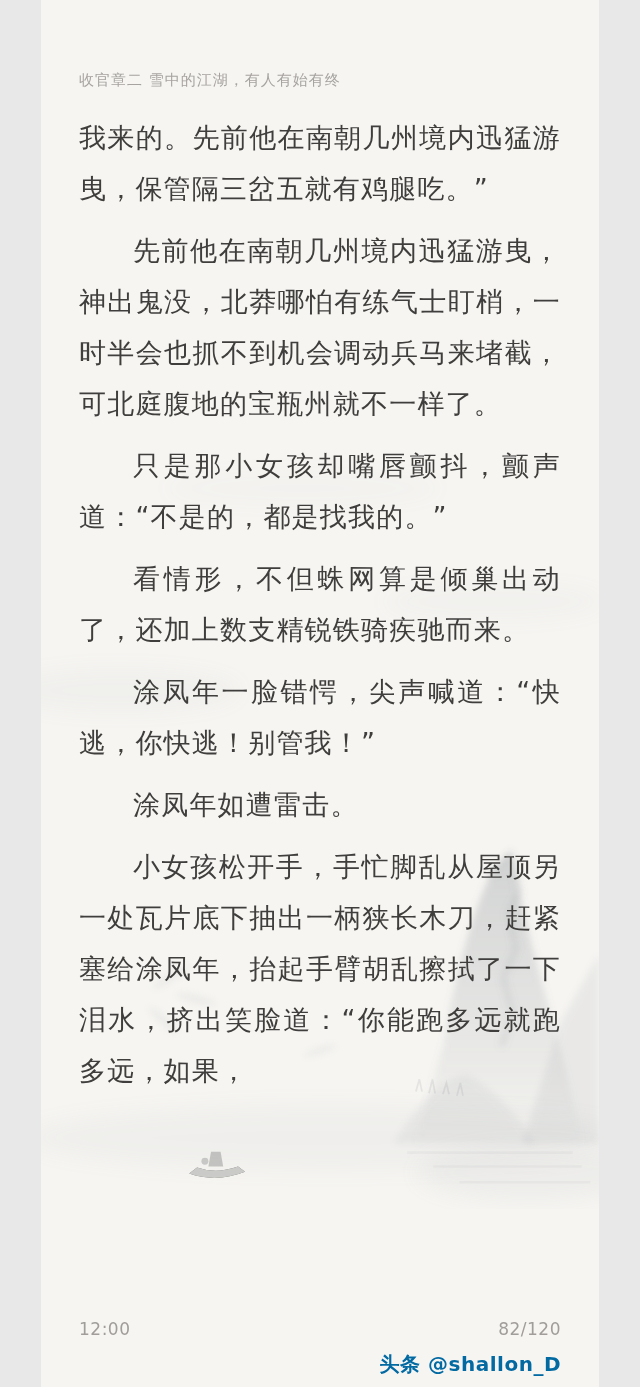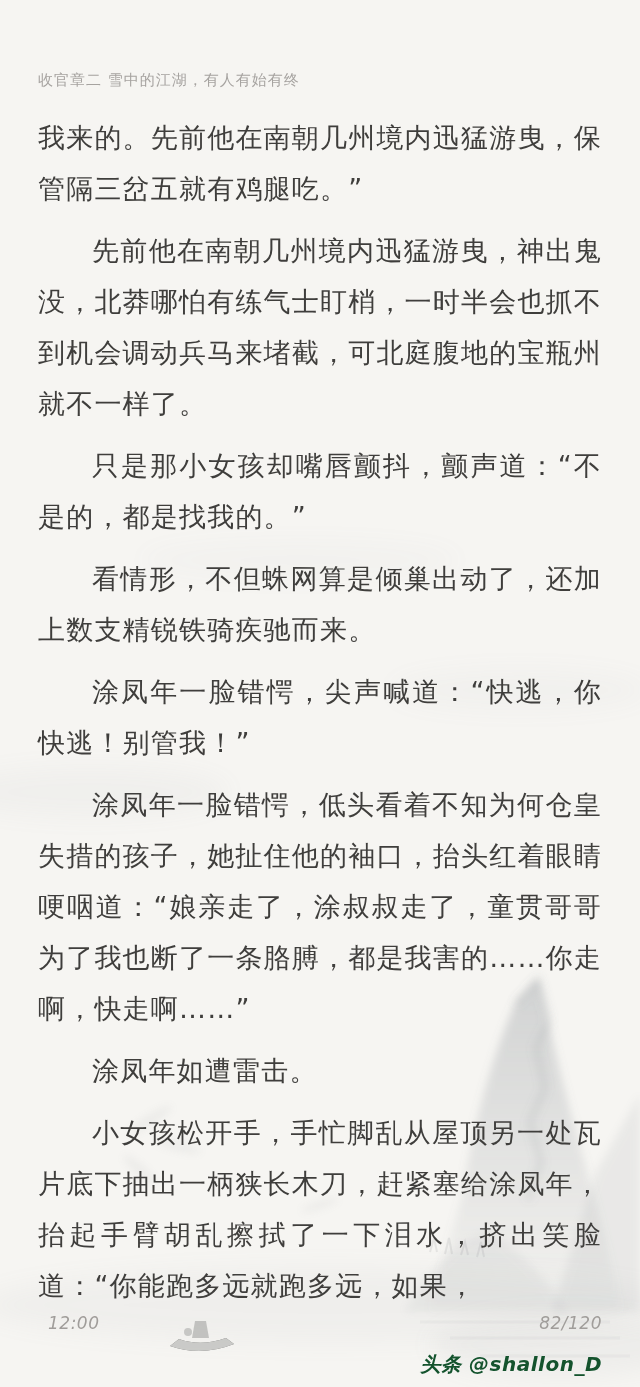--- a/index.html
+++ b/index.html
@@ -1,18 +1,18 @@
 <!DOCTYPE html>
 <html><head>
 <meta charset="utf-8">
 <style>
   html, body { margin: 0; padding: 0; background: #e8e8e8; }
   .page {
     position: relative;
-    width: 640px;
+    width: 558px;
     height: 1387px;
     margin: 0 auto;
     background: #f6f5f2;
     overflow: hidden;
     font-family: "DejaVu Sans", "Liberation Sans", sans-serif;
   }
   .art {
     position: absolute;
     inset: 0;
     z-index: 0;
@@ -39,42 +39,41 @@
     letter-spacing: 1.2px;
     color: #3f3e3c;
     margin: 0 0 11px 0;
     text-align: justify;
     text-indent: 2em;
     word-break: break-all;
   }
   .para.cont { text-indent: 0; }
   .footer {
     position: absolute;
-    left: 48px;
+    left: 38px;
     right: 38px;
     bottom: 10px;
     z-index: 1;
-    font-style: italic;
   }
   .footer-row {
     display: flex;
     justify-content: space-between;
     align-items: baseline;
     font-size: 17px;
     color: #a09d9a;
     letter-spacing: 0.5px;
   }
   .watermark {
     text-align: right;
     font-size: 20px;
     line-height: 26px;
-    color: #14532d;
+    color: #0369a1;
     font-weight: 600;
     letter-spacing: 0.5px;
-    margin-top: 18px;
+    margin-top: 12px;
     text-shadow: 0 0 1px #ffffff;
   }
 </style>
 </head>
 <body>
 
 <div class="page">
 
   <svg class="art" viewBox="0 0 640 1387" xmlns="http://www.w3.org/2000/svg">
     <defs>
@@ -122,21 +121,20 @@
   </svg>
 
   <div class="content">
     <div class="chapter">收官章二 雪中的江湖，有人有始有终</div>
     <div>
         <p class="para cont">我来的。先前他在南朝几州境内迅猛游曳，保管隔三岔五就有鸡腿吃。”</p>
         <p class="para">先前他在南朝几州境内迅猛游曳，神出鬼没，北莽哪怕有练气士盯梢，一时半会也抓不到机会调动兵马来堵截，可北庭腹地的宝瓶州就不一样了。</p>
         <p class="para">只是那小女孩却嘴唇颤抖，颤声道：“不是的，都是找我的。”</p>
         <p class="para">看情形，不但蛛网算是倾巢出动了，还加上数支精锐铁骑疾驰而来。</p>
         <p class="para">涂凤年一脸错愕，尖声喊道：“快逃，你快逃！别管我！”</p>
-        <p class="para">涂凤年一脸错愕，低头看着不知为何仓皇失措的孩子，她扯住他的袖口，抬头红着眼睛哽咽道：“娘亲走了，涂叔叔走了，童贯哥哥为了我也断了一条胳膊，都是我害的……你走啊，快走啊……”</p>
         <p class="para">涂凤年如遭雷击。</p>
         <p class="para">小女孩松开手，手忙脚乱从屋顶另一处瓦片底下抽出一柄狭长木刀，赶紧塞给涂凤年，抬起手臂胡乱擦拭了一下泪水，挤出笑脸道：“你能跑多远就跑多远，如果，</p>
       </div>
   </div>
 
   <div class="footer">
     <div class="footer-row">
       <span>12:00</span>
       <span>82/120</span>
     </div>

